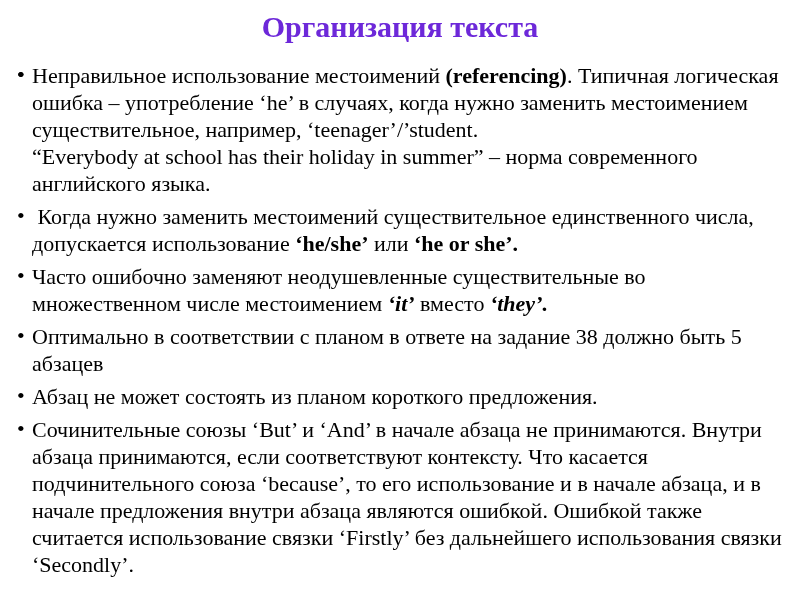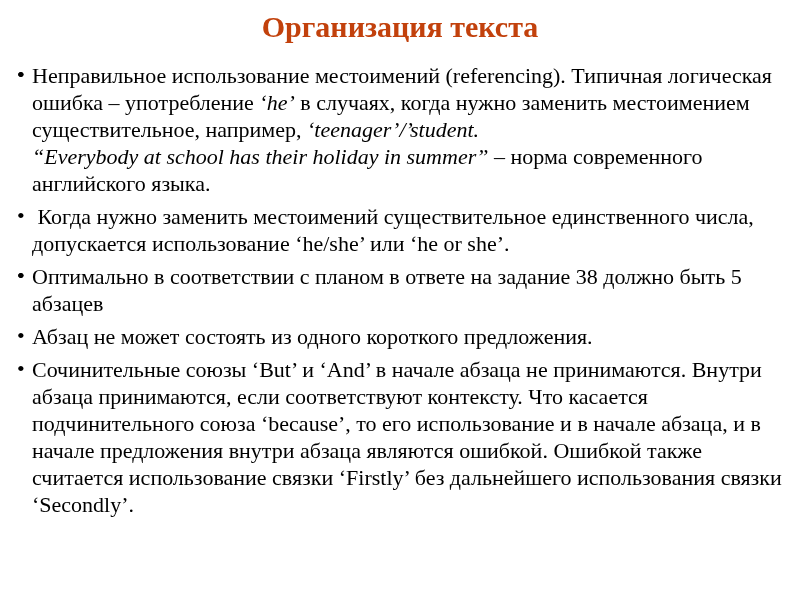--- a/index.html
+++ b/index.html
@@ -12,42 +12,42 @@
     font-family: "Liberation Serif", "DejaVu Serif", serif;
     color: #000000;
   }
   .title {
     margin: 0;
     padding-top: 8px;
     text-align: center;
     font-size: 30px;
     line-height: 37px;
     font-weight: bold;
-    color: #c2410c;
+    color: #6d28d9;
   }
   ul.bullets {
     list-style: none;
     margin: 17px 0 0 0;
     padding: 0 12px 0 17px;
   }
   ul.bullets li {
     position: relative;
     padding-left: 15px;
     margin-bottom: 6px;
     font-size: 22px;
     line-height: 27px;
   }
   .marker {
     position: absolute;
     left: 0;
     top: -1px;
   }
   .content { white-space: pre-wrap; }
-  .seg-b  { font-weight: normal; }
-  .seg-i  { font-style: italic; }
+  .seg-b  { font-weight: bold; }
+  .seg-i  { }
   .seg-bi { font-weight: bold; font-style: italic; }
 </style>
 </head>
 <body>
 
 <div class="slide">
   <h1 class="title">Организация текста</h1>
 
   <ul class="bullets">
 
@@ -60,30 +60,31 @@
       <span class="content"><span>Неправильное использование местоимений </span><span class="seg-b">(referencing)</span><span>. Типичная логическая ошибка – употребление </span><span class="seg-i">‘he’</span><span> в случаях, когда нужно заменить местоимением существительное, например, </span><span class="seg-i">‘teenager’/’student.</span><br><span class="seg-i">“Everybody at school has their holiday in summer”</span><span> – норма современного английского языка.</span></span>
     </li>
 
     <li>
       <span class="marker">•</span>
       <span class="content"><span> Когда нужно заменить местоимений существительное единственного числа, допускается использование </span><span class="seg-b">‘he/she’</span><span> или </span><span class="seg-b">‘he or she’.</span></span>
     </li>
 
     <li>
       <span class="marker">•</span>
+      <span class="content"><span>Часто ошибочно заменяют неодушевленные существительные во множественном числе местоимением </span><span class="seg-bi">‘it’</span><span> вместо </span><span class="seg-bi">‘they’.</span></span>
     </li>
 
     <li>
       <span class="marker">•</span>
       <span class="content"><span>Оптимально в соответствии с планом в ответе на задание 38 должно быть 5 абзацев</span></span>
     </li>
 
     <li>
       <span class="marker">•</span>
-      <span class="content"><span>Абзац не может состоять из одного короткого предложения.</span></span>
+      <span class="content"><span>Абзац не может состоять из планом короткого предложения.</span></span>
     </li>
 
     <li>
       <span class="marker">•</span>
       <span class="content"><span>Сочинительные союзы ‘But’ и ‘And’ в начале абзаца не принимаются. Внутри абзаца принимаются, если соответствуют контексту. Что касается подчинительного союза ‘because’, то его использование и в начале абзаца, и в начале предложения внутри абзаца являются ошибкой. Ошибкой также считается использование связки ‘Firstly’ без дальнейшего использования связки ‘Secondly’.</span></span>
     </li>
 
   </ul>
 </div>
 

